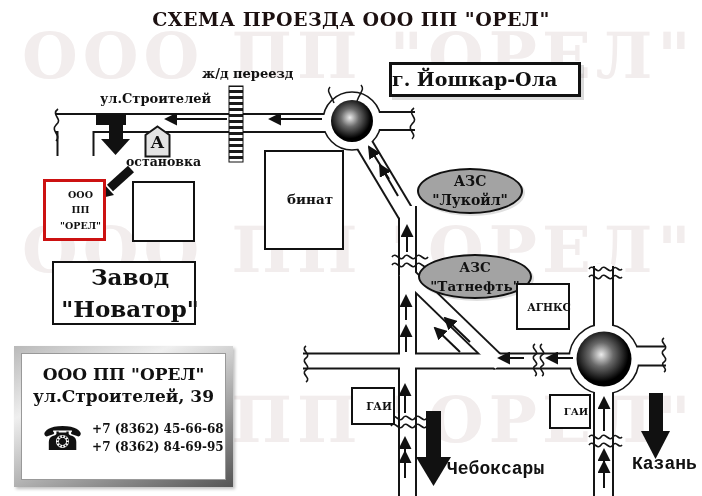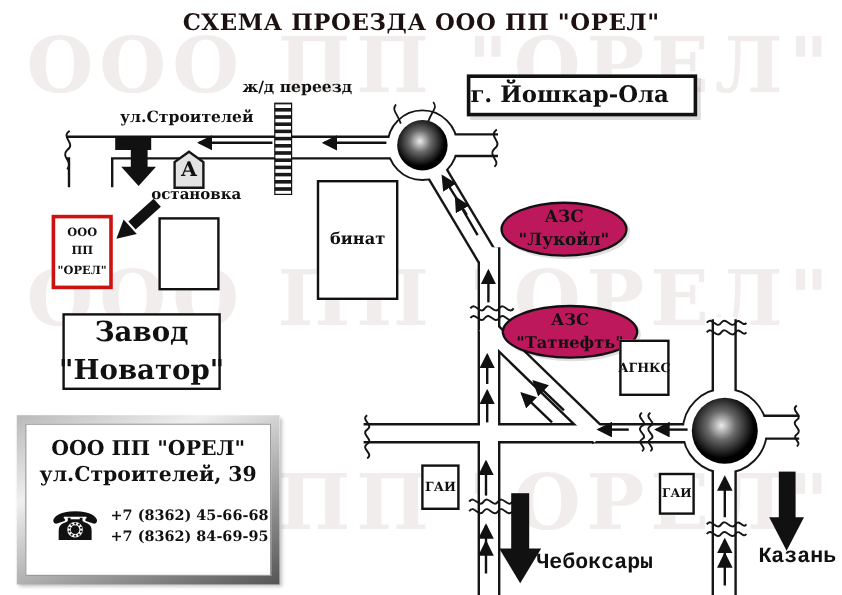--- a/index.html
+++ b/index.html
@@ -7,29 +7,29 @@
          font-family:"DejaVu Serif","Liberation Serif",serif;color:#111;}
   .wm{position:absolute;left:22px;white-space:nowrap;font-weight:bold;
       font-size:64px;letter-spacing:5px;color:#f2eded;z-index:0;user-select:none;}
   #map-svg{position:absolute;left:0;top:0;z-index:1;}
   .ov{position:absolute;z-index:2;font-weight:bold;}
   #title{left:0;top:8px;width:100%;text-align:center;font-size:19px;letter-spacing:.5px;color:#1c1010;}
   .small-label{font-size:13px;}
   #city-sign{left:389px;top:62px;width:186px;height:29px;border:3px solid #111;background:#fff;
              line-height:29px;font-size:19px;box-shadow:3px 3px 0 rgba(0,0,0,.14);}
   .bldg{border:2px solid #111;background:#fff;display:flex;flex-direction:column;
-        align-items:center;justify-content:center;text-align:center;}
+        align-items:center;justify-content:center;text-align:center;padding-left:12px;}
   #meat-box{left:264px;top:150px;width:64px;height:96px;font-size:13.5px;line-height:1.45;}
   #orel-box{left:43px;top:179px;width:45px;height:56px;border:3px solid #cc1111;font-size:9.5px;line-height:1.6;}
   #empty-box{left:132px;top:181px;width:47px;height:57px;}
   #factory-box{left:52px;top:261px;width:128px;height:60px;font-size:23px;line-height:1.4;}
   #agnks-box{left:516px;top:283px;width:38px;height:43px;font-size:10.5px;}
   #gai1-box{left:351px;top:387px;width:28px;height:34px;font-size:10.5px;}
   #gai2-box{left:549px;top:394px;width:26px;height:31px;font-size:10px;}
-  .gas{border:2px solid #111;border-radius:50%;background:#be185d;display:flex;flex-direction:column;
+  .gas{border:2px solid #111;border-radius:50%;background:#a3a3a3;display:flex;flex-direction:column;
        align-items:center;justify-content:center;text-align:center;box-shadow:2px 2px 0 rgba(0,0,0,.12);}
   #lukoil{left:417px;top:168px;width:102px;height:42px;font-size:14px;line-height:1.35;}
   #tatneft{left:418px;top:254px;width:110px;height:41px;font-size:13.5px;line-height:1.35;}
   #busstop{left:144px;top:125px;width:27px;height:33px;}
   #busstop .letter{position:absolute;left:0;top:7px;width:27px;text-align:center;font-size:17px;}
   #stop-label{left:126px;top:154px;font-size:12.5px;}
   .dest{font-size:18px;font-family:Liberation Mono, monospace;}
   #contact-box{left:14px;top:346px;width:205px;height:127px;padding:7px;
                background:linear-gradient(155deg,#b9b9b9 0%,#efefef 30%,#8b8b8b 75%,#555 100%);
                box-shadow:2px 2px 3px rgba(0,0,0,.25);}

